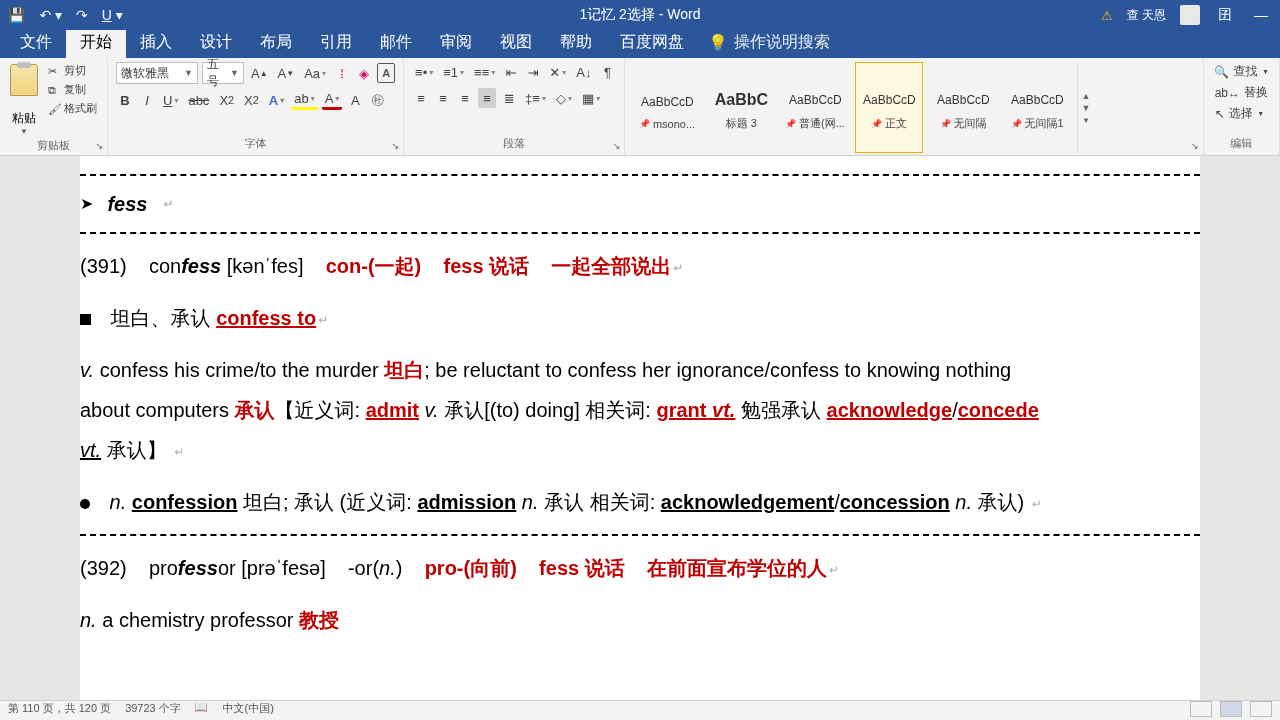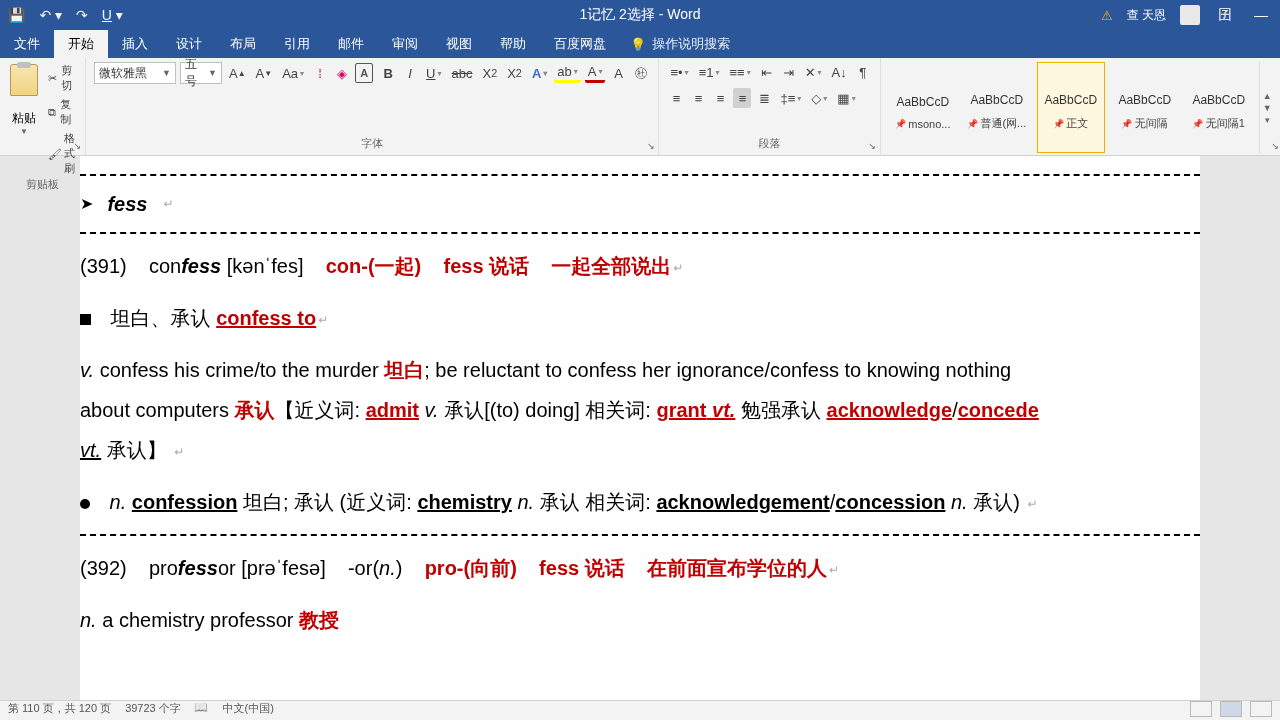--- a/index.html
+++ b/index.html
@@ -9,21 +9,21 @@
 .titlebar { background: #2b579a; height: 30px; display: flex; align-items: center; color: #fff; padding: 0 8px; position: relative; }
 .titlebar .qat { display: flex; gap: 14px; align-items: center; }
 .titlebar .qat-icon { color: #fff; font-size: 14px; opacity: 0.95; cursor: pointer; }
 .titlebar .title-center { position: absolute; left: 50%; transform: translateX(-50%); font-size: 14px; }
 .titlebar .right { margin-left: auto; display: flex; gap: 14px; align-items: center; }
 .titlebar .warn { color: #ffb020; font-size: 13px; }
 .titlebar .avatar { width: 20px; height: 20px; background: #e8e8e8; border-radius: 2px; }
 .titlebar .winbtn { font-size: 14px; cursor: pointer; padding: 0 4px; }
 
 
-.ribbon-tabs { background: #2b579a; height: 28px; display: flex; align-items: flex-end; color: #fff; font-size: 13px; }
+.ribbon-tabs { background: #2b579a; height: 28px; display: flex; align-items: flex-end; padding-left: 6px; color: #fff; font-size: 16px; }
 .ribbon-tabs .tab { padding: 5px 14px; cursor: pointer; }
 .ribbon-tabs .tab.file { color: #fff; }
 .ribbon-tabs .tab.active { background: #f3f3f3; color: #000000; }
 .ribbon-tabs .tell-me { display: flex; align-items: center; gap: 6px; padding: 5px 10px; opacity: 0.9; }
 
 
 .ribbon { background: #f3f3f3; border-bottom: 1px solid #d0d0d0; height: 98px; display: flex; }
 .group { border-right: 1px solid #e0e0e0; padding: 4px 8px 2px; display: flex; flex-direction: column; position: relative; }
 .group-label { text-align: center; font-size: 11px; color: #666; margin-top: auto; padding-bottom: 2px; }
 .group-body { flex: 1; display: flex; align-items: flex-start; gap: 6px; }
@@ -31,21 +31,21 @@
 
 
 .clip-main { display: flex; flex-direction: column; align-items: center; justify-content: center; padding: 2px; }
 .clip-icon { width: 28px; height: 32px; background: linear-gradient(#f8e6b0,#f0d480); border: 1px solid #b89850; border-radius: 3px 3px 1px 1px; position: relative; }
 .clip-icon::before { content: ""; position: absolute; top: -3px; left: 6px; width: 14px; height: 6px; background: #c0c0c0; border-radius: 2px; }
 .clip-side { display: flex; flex-direction: column; gap: 2px; font-size: 11px; }
 .clip-side div { display: flex; align-items: center; gap: 4px; cursor: pointer; padding: 1px 2px; color: #444; }
 .mini-ico { width: 12px; height: 12px; display: inline-block; }
 
 
-.font-col { display: flex; flex-direction: row; gap: 6px; }
+.font-col { display: flex; flex-direction: column; gap: 6px; }
 .font-row { display: flex; gap: 4px; align-items: center; }
 .combo { border: 1px solid #c0c0c0; background: #fff; height: 22px; display: flex; align-items: center; padding: 0 4px; font-size: 12px; color: #333; }
 .combo .dd { margin-left: auto; font-size: 9px; color: #666; padding-left: 4px; }
 .font-name { width: 82px; }
 .font-size { width: 42px; }
 .ibtn { min-width: 18px; height: 20px; display: inline-flex; align-items: center; justify-content: center; cursor: pointer; color: #444; font-size: 13px; padding: 0 3px; border-radius: 2px; }
 .ibtn .dd { font-size: 8px; margin-left: 2px; color: #888; }
 .ibtn.boxA { border: 1px solid #555; color: #555; padding: 0 2px; font-size: 11px; font-weight: bold; }
 
 
@@ -234,20 +234,24 @@
   <div class="group" style="flex:1">
     <div class="group-body styles-body">
       <div class="style-item">
           <div class="style-preview">AaBbCcD</div>
           <div class="style-name">
             <span style="font-size:9px">📌</span>
             <span>msono...</span>
           </div>
         </div>
       <div class="style-item">
+          <div class="style-preview big">AaBbC</div>
+          <div class="style-name">标题 3</div>
+        </div>
+      <div class="style-item">
           <div class="style-preview">AaBbCcD</div>
           <div class="style-name">
             <span style="font-size:9px">📌</span>
             <span>普通(网...</span>
           </div>
         </div>
       <div class="style-item selected">
           <div class="style-preview">AaBbCcD</div>
           <div class="style-name">
             <span style="font-size:9px">📌</span>
@@ -326,21 +330,21 @@
     <div class="para">
       <span class="ital">v.</span><span> confess his crime/to the murder </span><span class="red">坦白</span><span>; </span><span class="hl-sel"> </span><span>be reluctant to confess her ignorance/confess to knowing nothing</span>
       <br>
       <span>about computers </span><span class="red">承认</span><span>【近义词: </span><span class="redlink">admit</span><span class="ital"> v.</span><span> 承认[(to) doing] 相关词: </span><span class="redlink">grant</span><span class="ital redlink" style="text-decoration:underline"> vt.</span><span> 勉强承认 </span><span class="redlink">acknowledge</span><span>/</span><span class="redlink">concede</span>
       <br>
       <span class="ital" style="text-decoration:underline">vt.</span><span> 承认】</span> <span class="pm">↵</span>
     </div>
 
     <div class="para">
       <span class="bullet-dot"></span>
-      <span class="ital">n. </span><span class="black-u">confession</span><span> 坦白; 承认 (近义词: </span><span class="black-u">chemistry</span><span class="ital"> n.</span><span> 承认 相关词: </span><span class="black-u">acknowledgement</span><span>/</span><span class="black-u">concession</span><span class="ital"> n.</span><span> 承认)</span> <span class="pm">↵</span>
+      <span class="ital">n. </span><span class="black-u">confession</span><span> 坦白; 承认 (近义词: </span><span class="black-u">admission</span><span class="ital"> n.</span><span> 承认 相关词: </span><span class="black-u">acknowledgement</span><span>/</span><span class="black-u">concession</span><span class="ital"> n.</span><span> 承认)</span> <span class="pm">↵</span>
     </div>
 
     <hr class="dashline">
 
     <div class="para">
       <span>(392)</span>&nbsp;&nbsp;&nbsp;
       <span>pro</span><span class="bolds">fess</span><span>or</span><span> [prəˈfesə]</span>&nbsp;&nbsp;&nbsp;
       <span>-or(<span class="ital">n.</span>)</span>&nbsp;&nbsp;&nbsp;
       <span class="red">pro-(向前)</span>&nbsp;&nbsp;&nbsp;
       <span class="red">fess 说话</span>&nbsp;&nbsp;&nbsp;

